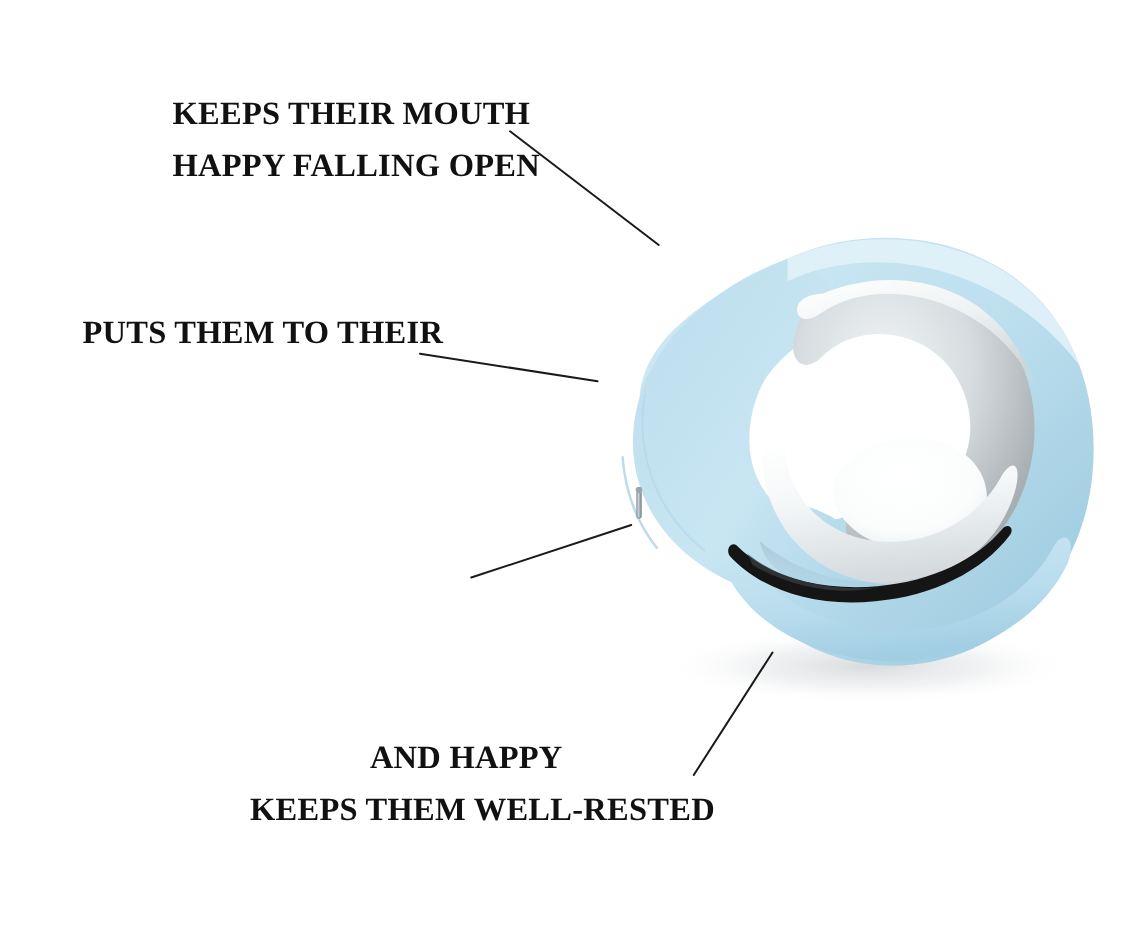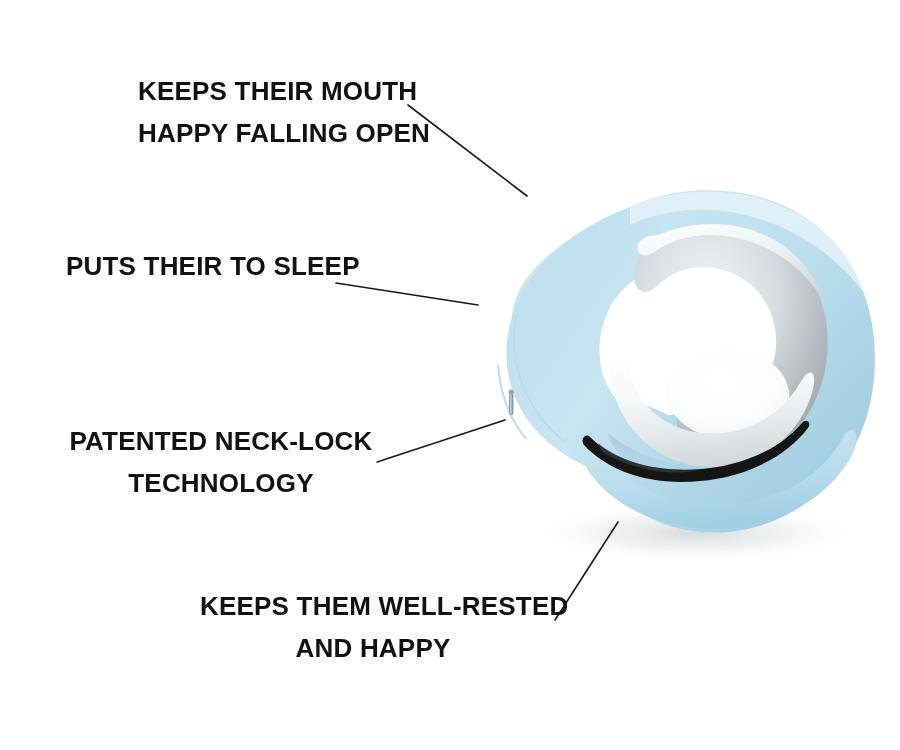--- a/index.html
+++ b/index.html
@@ -7,21 +7,21 @@
     margin: 0;
     padding: 0;
     background: #ffffff;
   }
   #stage {
     position: relative;
     width: 900px;
     height: 750px;
     background: #ffffff;
     overflow: hidden;
-    font-family: Liberation Sans, sans-serif;
+    font-family: Liberation Serif, serif;
   }
 
   
   .callout {
     position: absolute;
     color: #111111;
     font-weight: bold;
     font-size: 26px;
     line-height: 42px;
     letter-spacing: 0.2px;
@@ -229,26 +229,22 @@
     <line id="ll-2" stroke="#1a1a1a" stroke-width="1.6" stroke-linecap="round" x1="377" y1="462" x2="505" y2="420"></line>
     <line id="ll-3" stroke="#1a1a1a" stroke-width="1.6" stroke-linecap="round" x1="555" y1="620" x2="618" y2="522"></line>
   </svg>
 
   <div class="callout" id="callout-1">
     <span class="ln">KEEPS THEIR MOUTH</span>
     <span class="ln">HAPPY FALLING OPEN</span>
   </div>
 
   <div class="callout" id="callout-2">
-    <span class="ln">PUTS THEIR TO SLEEP</span>
-  </div>
-
-  <div class="callout" id="callout-3">
-    <span class="ln">PATENTED NECK-LOCK</span>
-    <span class="ln">TECHNOLOGY</span>
-  </div>
+    <span class="ln">PUTS THEM TO THEIR</span>
+  </div>
+
 
   <div class="callout" id="callout-4">
+    <span class="ln">AND HAPPY</span>
     <span class="ln">KEEPS THEM WELL-RESTED</span>
-    <span class="ln">AND HAPPY</span>
   </div>
 
 </div>
 
 </body></html>

